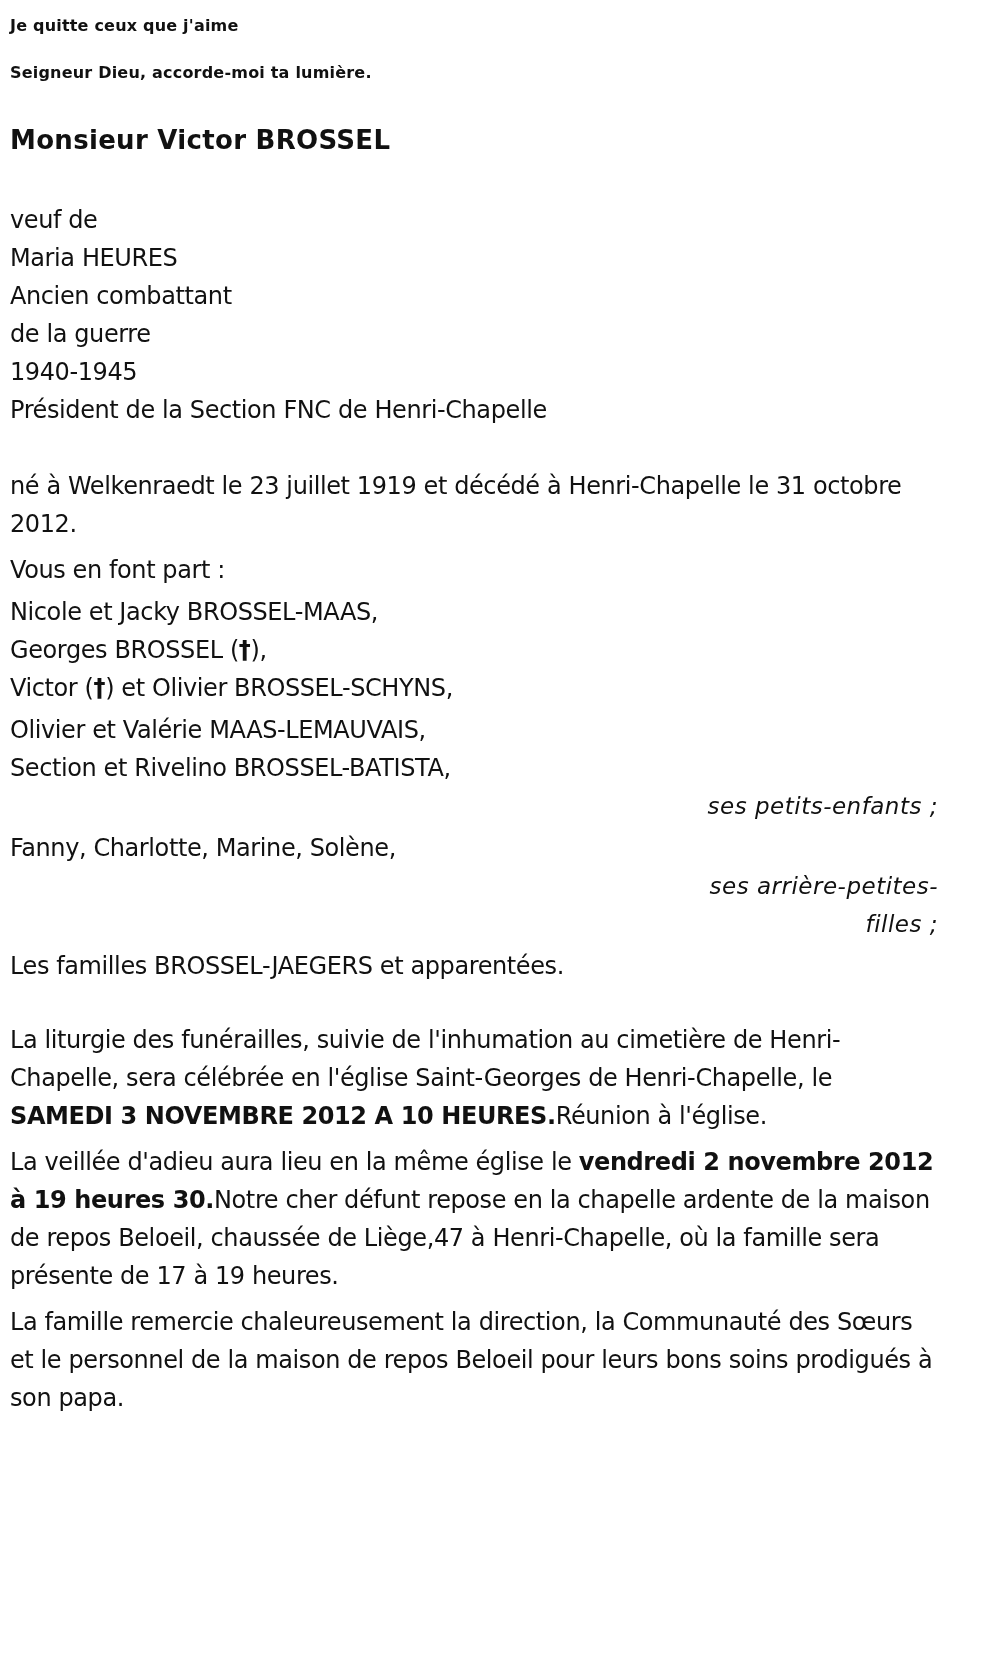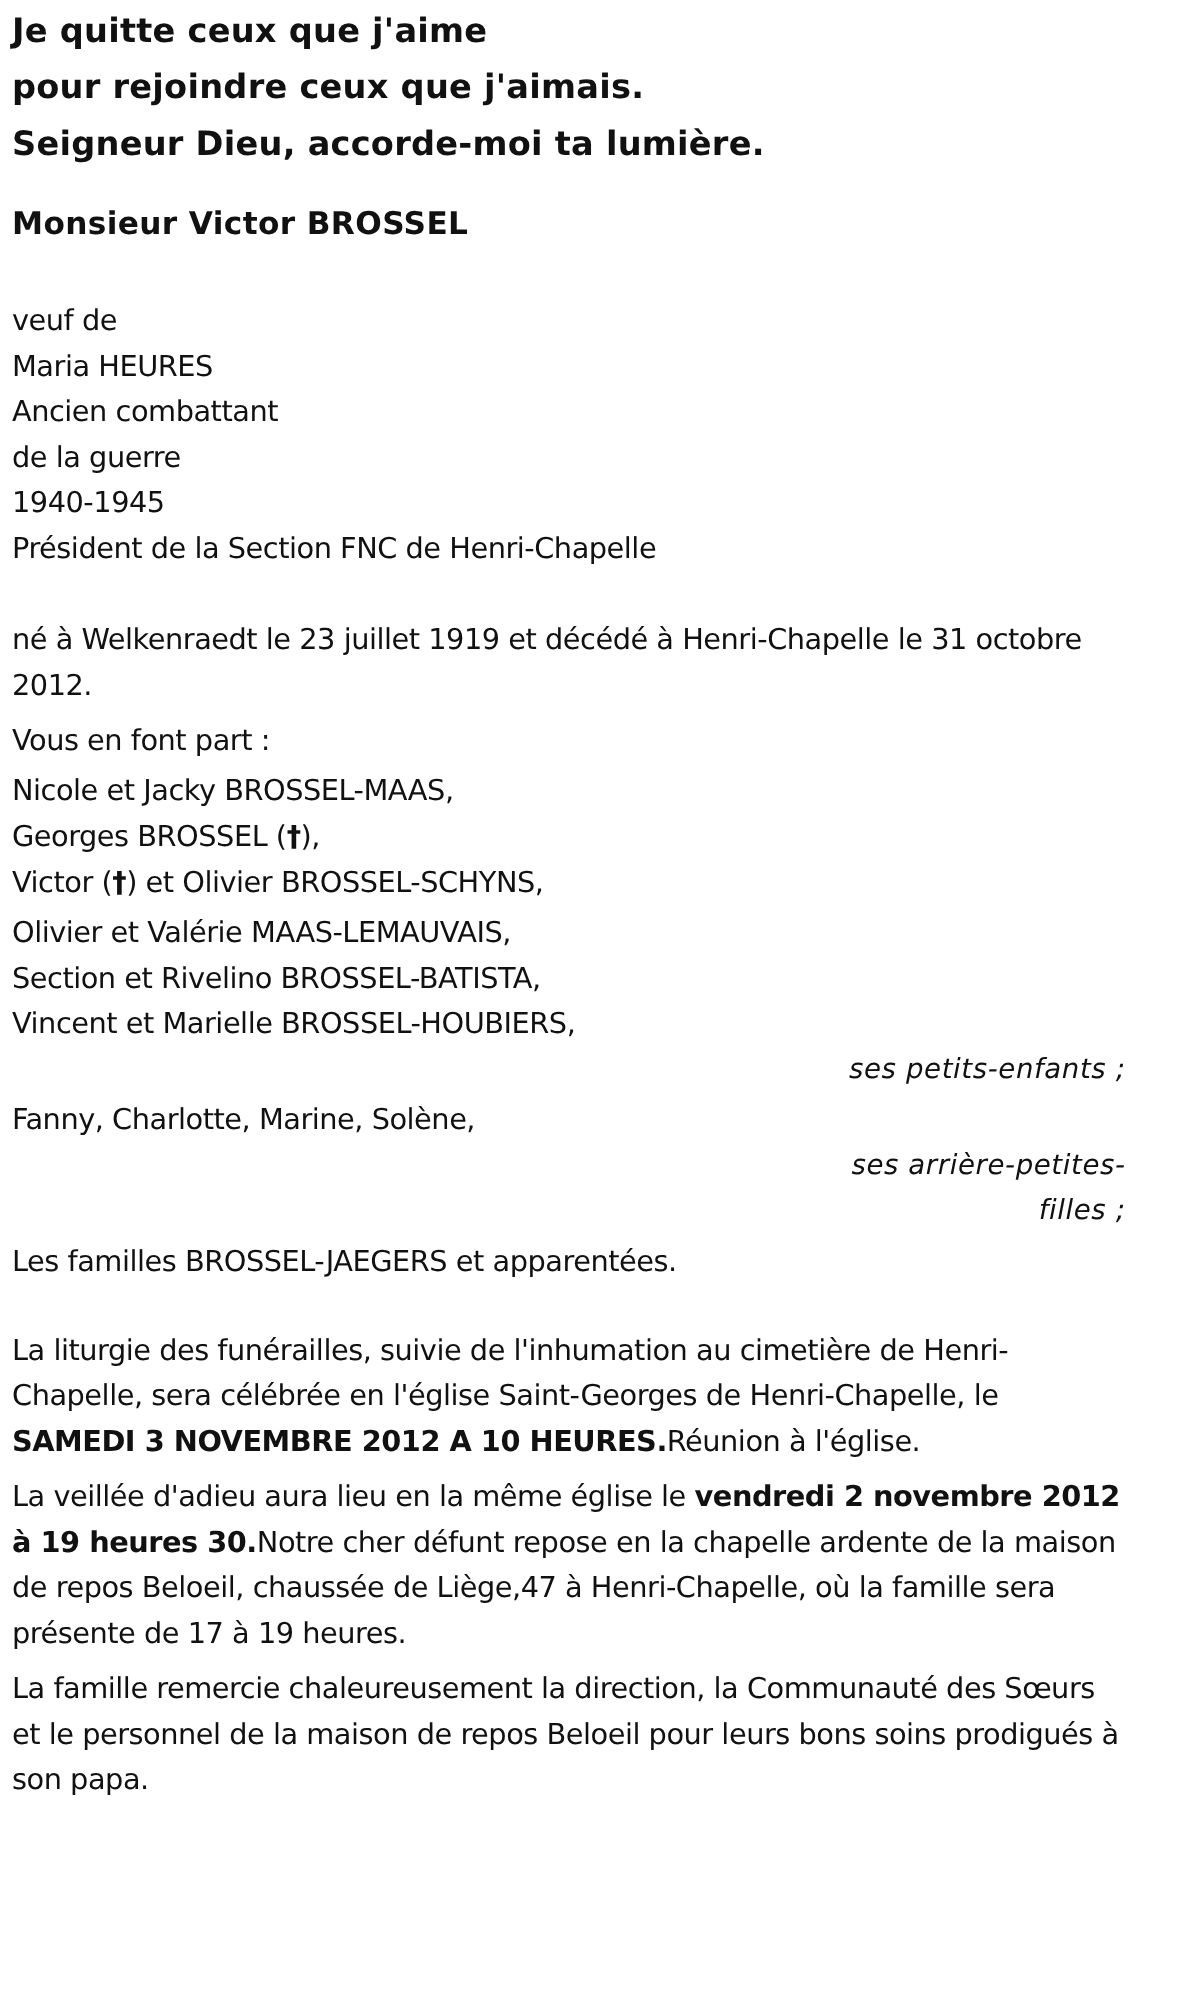--- a/index.html
+++ b/index.html
@@ -16,21 +16,21 @@
       position: relative;
     }
     .page {
       position: absolute;
       left: 10px;
       top: 0;
       width: 930px;
     }
     .poem-line {
       font-weight: bold;
-      font-size: 28px;
+      font-size: 16px;
       line-height: 47px;
       letter-spacing: 0.2px;
     }
     .poem-line:first-child { margin-top: 2px; }
     .name-title {
       font-weight: bold;
       font-size: 26px;
       line-height: 44px;
       margin-top: 22px;
       letter-spacing: 0.3px;
@@ -78,21 +78,20 @@
       font-weight: bold;
     }
   </style>
 </head>
 <body>
 
 <div class="page">
 
   <div class="poem">
     <div class="poem-line">Je quitte ceux que j'aime</div>
-    <div class="poem-line">pour rejoindre ceux que j'aimais.</div>
     <div class="poem-line">Seigneur Dieu, accorde-moi ta lumière.</div>
   </div>
 
   <div class="name-title">Monsieur Victor BROSSEL</div>
 
   <div class="body-text bio">
     <div>veuf de</div>
     <div>Maria HEURES</div>
     <div>Ancien combattant</div>
     <div>de la guerre</div>
@@ -110,21 +109,20 @@
       <span>Georges BROSSEL (</span><span class="cross">†</span><span>),</span>
     </div>
     <div>
       <span>Victor (</span><span class="cross">†</span><span>) et Olivier BROSSEL-SCHYNS,</span>
     </div>
   </div>
 
   <div class="body-text group">
     <div>Olivier et Valérie MAAS-LEMAUVAIS,</div>
     <div>Section et Rivelino BROSSEL-BATISTA,</div>
-    <div>Vincent et Marielle BROSSEL-HOUBIERS,</div>
     <div class="relation">ses petits-enfants ;</div>
   </div>
 
   <div class="body-text group">
     <div>Fanny, Charlotte, Marine, Solène,</div>
     <div class="relation relation-multi">ses arrière-petites-filles ;</div>
   </div>
 
 
   <div class="body-text families">Les familles BROSSEL-JAEGERS et apparentées.</div>

